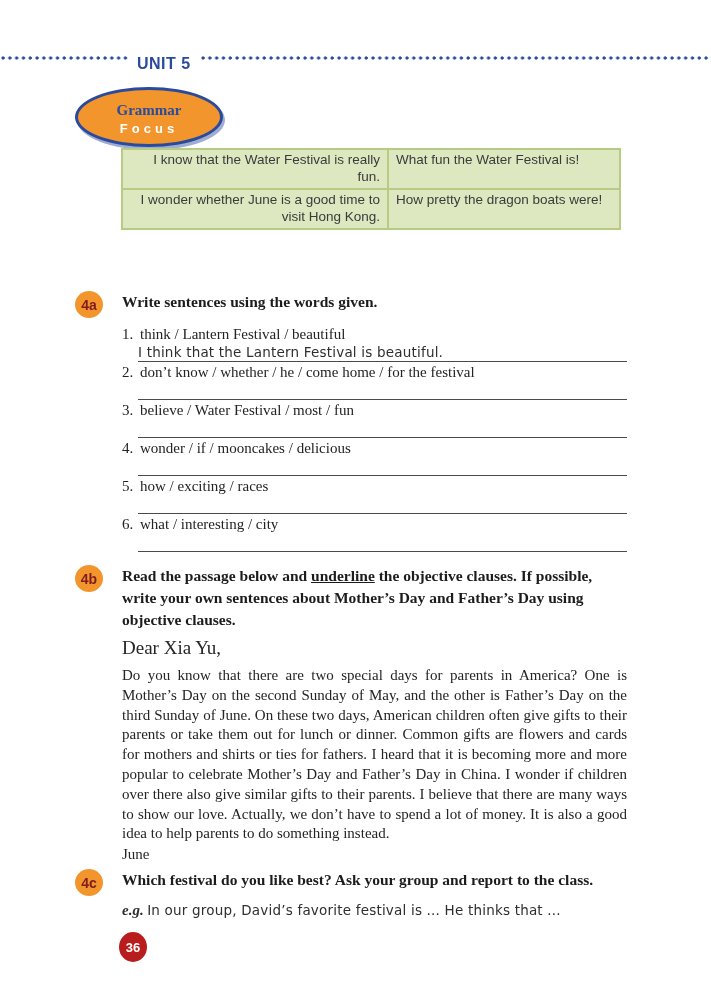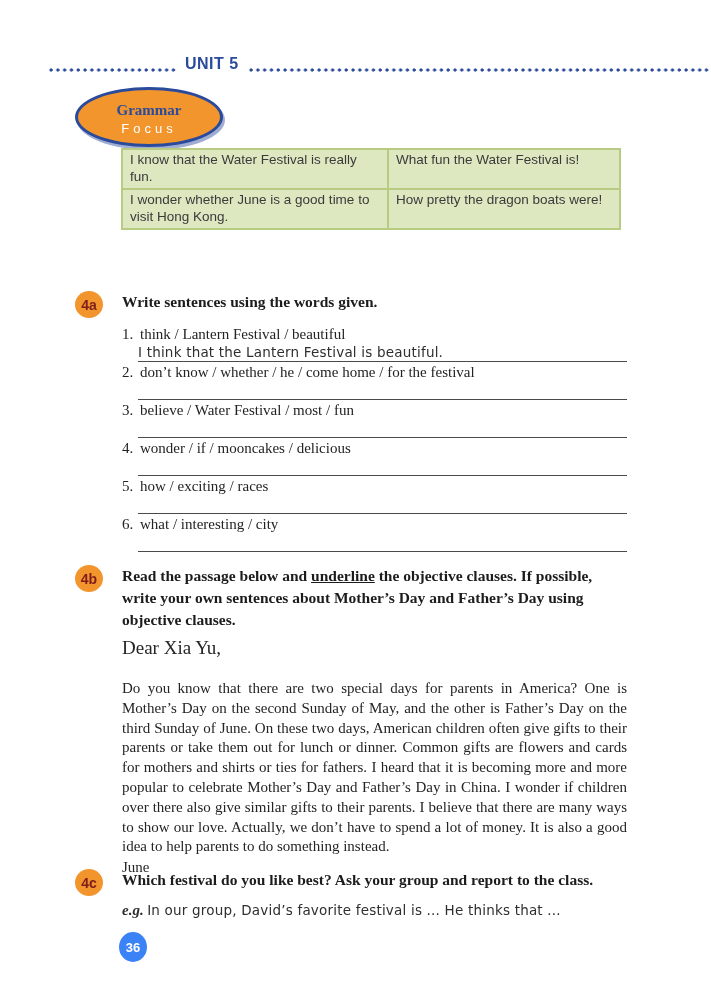--- a/index.html
+++ b/index.html
@@ -2,75 +2,75 @@
 <html><head>
 <meta charset="utf-8">
 <style>
   html,body{margin:0;padding:0;}
   body{
     width:711px;height:1005px;position:relative;background:#ffffff;
     font-family:"Liberation Serif", serif;color:#262626;overflow:hidden;
   }
   
   .unit-header{position:absolute;top:55px;left:0;right:0;height:18px;
-    display:flex;align-items:flex-end;margin-left:48px;}
+    display:flex;align-items:flex-start;}
   .dotline{height:6px;
     background-image:radial-gradient(circle at 3px 3px,#2a4a9c 1.4px,rgba(0,0,0,0) 1.8px);
     background-size:6.8px 6px;background-repeat:repeat-x;}
   .dotline.left{width:128px;flex:none;}
   .dotline.right{flex:1;}
   .unit-label{font-family:"Liberation Sans",sans-serif;font-weight:bold;
     font-size:16px;color:#2a4a9c;padding:0 9px;letter-spacing:.5px;white-space:nowrap;}
   
   .gf-ellipse{position:absolute;left:75px;top:87px;width:142px;height:54px;
     background:#f2952d;border:3px solid #2a4a9c;border-radius:50%;
     box-shadow:2px 3px 0 0 rgba(42,74,156,.45);
     display:flex;flex-direction:column;align-items:center;justify-content:center;}
   .gf-line1{font-family:"Liberation Serif",serif;font-weight:bold;font-size:15px;
     color:#2a4a9c;line-height:22px;}
-  .gf-line2{font-family:"Liberation Sans",sans-serif;font-weight:normal;font-size:13px;
+  .gf-line2{font-family:"Liberation Sans",sans-serif;font-weight:bold;font-size:13px;
     color:#ffffff;letter-spacing:4px;line-height:15px;}
   
   .gf-table{position:absolute;left:121px;top:148px;width:500px;
     border-collapse:collapse;font-family:"Liberation Sans",sans-serif;
     font-size:13.5px;line-height:16.5px;color:#3a3a3a;}
   .gf-table td{background:#dde8c0;border:2px solid #b7cb82;
     padding:2px 7px 3px 7px;vertical-align:top;}
-  .gf-table td:first-child{width:250px;}
+  .gf-table td:first-child{width:250px;text-align:right;}
   
   .section{position:absolute;left:75px;width:560px;}
   .sec-badge{position:absolute;left:0;top:0;width:28px;height:27px;border-radius:50%;
     background:#f2952d;display:flex;align-items:center;justify-content:center;
     font-family:"Liberation Sans",sans-serif;font-weight:bold;font-size:14px;color:#7f1d1d;}
   .sec-content{margin-left:47px;width:505px;}
   .sec-title{font-weight:bold;font-size:15.5px;line-height:22px;color:#1c1c1c;}
   .nowrap{white-space:nowrap;}
   .uword{text-decoration:underline;}
   
   .ex-list{margin-top:11px;}
   .ex-item{margin:0;}
   .ex-prompt{font-size:15px;line-height:20px;color:#232323;}
   .ex-num{display:inline-block;width:18px;}
   .ex-answer{margin-left:16px;height:17px;line-height:17px;
     border-bottom:1.2px solid #4a4a4a;
     font-family:"DejaVu Sans",sans-serif;font-size:13.5px;color:#2e2e2e;
     letter-spacing:.2px;white-space:nowrap;}
   
   .salutation{margin-top:6px;font-size:19px;line-height:22px;}
-  .letter-body{margin-top:20px;font-size:15px;line-height:19.8px;
+  .letter-body{margin-top:7px;font-size:15px;line-height:19.8px;
     text-align:justify;color:#242424;}
   .signature{font-size:15px;line-height:20px;}
   
   .example-line{margin-top:11px;font-size:14px;color:#2e2e2e;}
   .eg-label{font-family:"Liberation Serif",serif;font-weight:bold;font-style:italic;
     font-size:15px;text-align:center;}
   .eg-text{font-family:"DejaVu Sans",sans-serif;font-size:13.5px;letter-spacing:.2px;}
   
   .page-badge{position:absolute;left:119px;top:932px;width:28px;height:30px;
-    background:#3b82f6;border-radius:50%;display:flex;align-items:center;
+    background:#b91c1c;border-radius:50%;display:flex;align-items:center;
     justify-content:center;font-family:"Liberation Sans",sans-serif;
     font-weight:bold;font-size:13px;color:#ffffff;}
 </style>
 </head>
 <body>
 
 <div class="unit-header">
   <div class="dotline left"></div>
   <div class="unit-label">UNIT 5</div>
   <div class="dotline right"></div>

